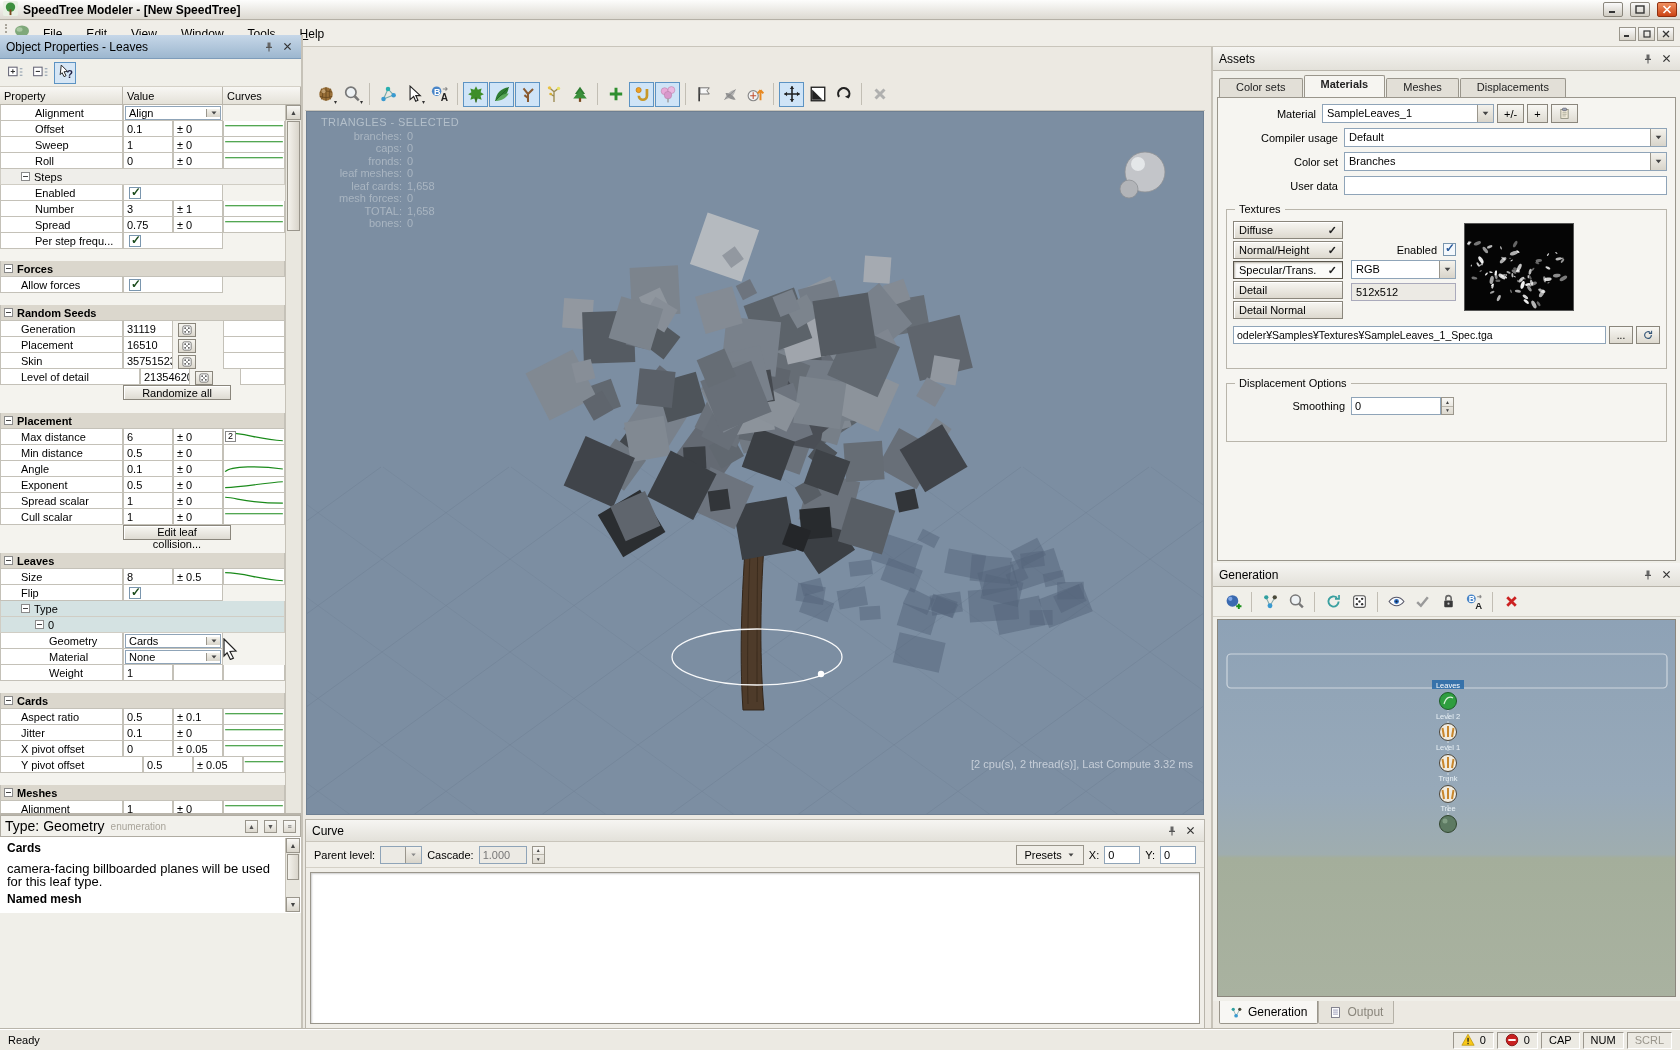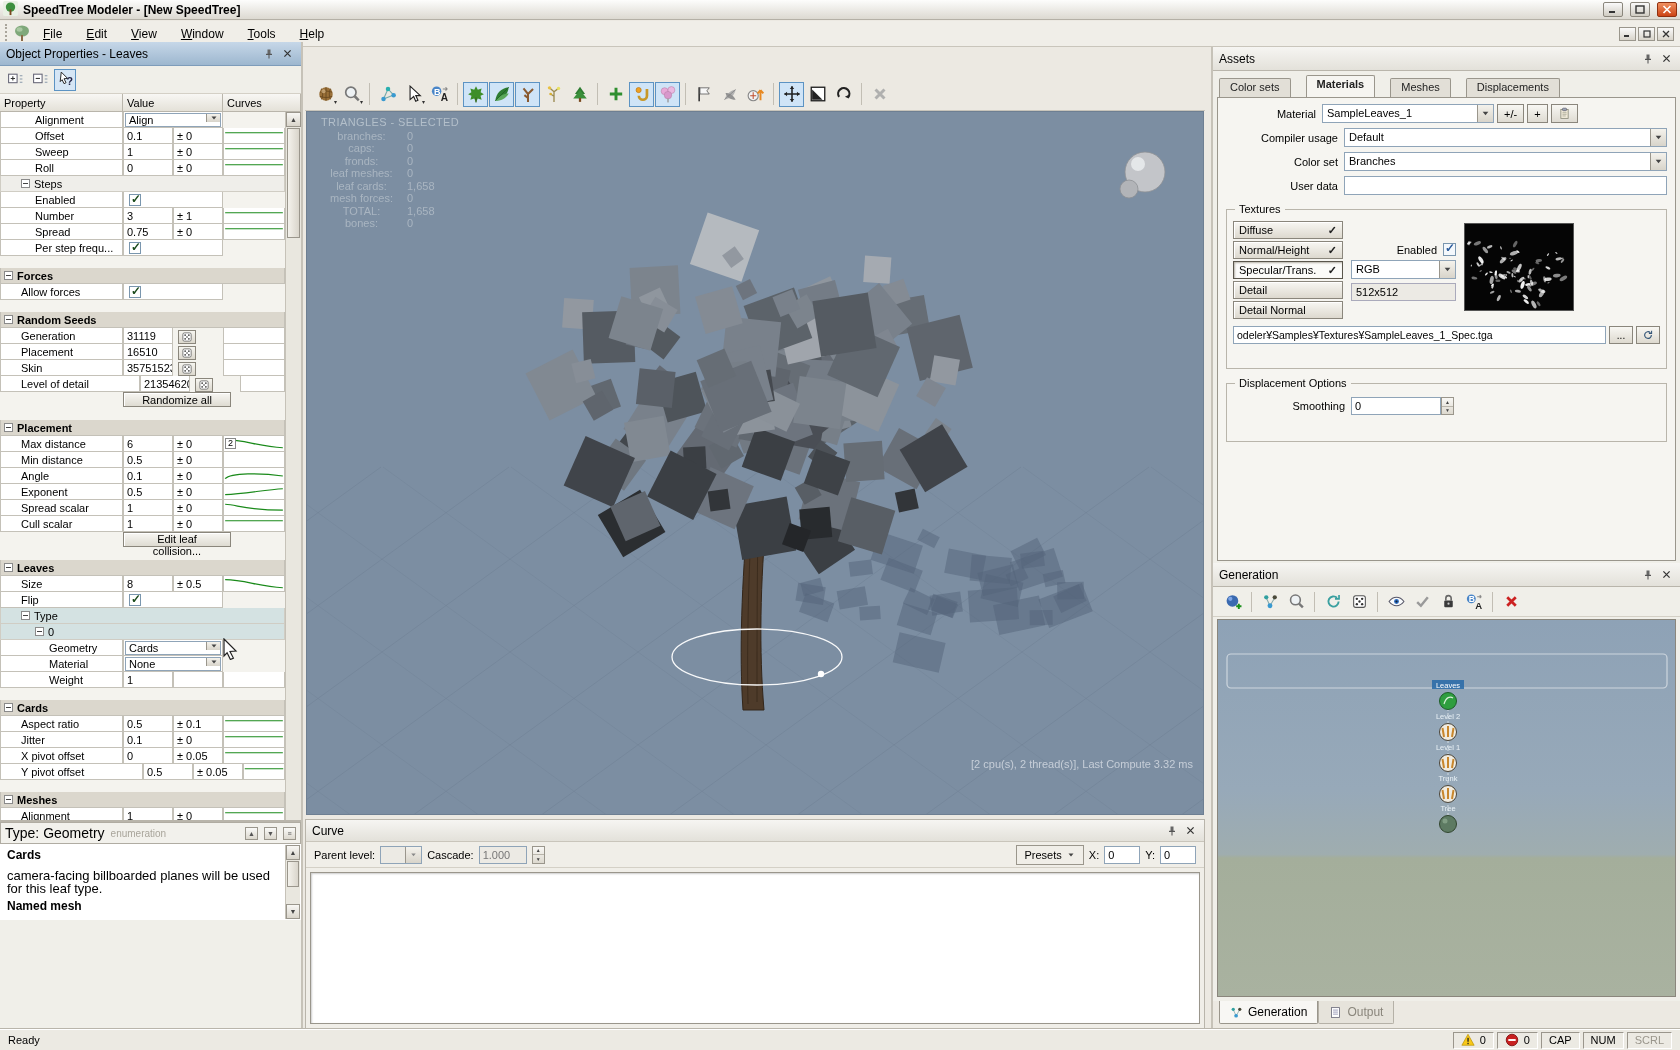--- a/index.html
+++ b/index.html
@@ -20,40 +20,40 @@
   .mdibtn{width:17px;height:14px;border:1px solid #9a968c;background:linear-gradient(#fafafa,#d8d4ca);display:flex;align-items:center;justify-content:center;margin-left:2px;font-size:9px}
 
   
   .phead{height:24px;display:flex;align-items:center;padding:0 6px;font-size:12px;border-bottom:1px solid #b9b5ab}
   .phead.active{background:linear-gradient(#c6d7e8,#9db7cf);border-bottom:1px solid #7e9cba}
   .phead.plain{background:linear-gradient(#f6f5f2,#e3e1da)}
   .phead .ptitle{flex:1}
   .hbtn{width:16px;height:15px;display:flex;align-items:center;justify-content:center;margin-left:2px}
 
   
-  .leftdock{position:absolute;left:0;top:42px;width:303px;bottom:21px;background:#f0efe9;border-right:2px solid #c6c2b8}
+  .leftdock{position:absolute;left:0;top:35px;width:303px;bottom:21px;background:#f0efe9;border-right:2px solid #c6c2b8}
   .lptoolbar{height:28px;display:flex;align-items:center;gap:3px;padding:0 4px;border-bottom:1px solid #d4d0c6}
   .ltbtn{width:22px;height:22px;display:flex;align-items:center;justify-content:center;border:1px solid transparent}
   .ltbtn.checked{border:1px solid #5c93c3;background:#d6e6f5}
   .ptable{position:absolute;left:0;top:52px;right:0;height:826px;background:#f4f3ee;overflow:hidden}
   .phrow{display:flex;height:18px;border-bottom:1px solid #b9b5ab;background:linear-gradient(#f8f7f4,#e4e1d8);font-size:11px}
   .phcell{border-right:1px solid #b9b5ab;display:flex;align-items:center;padding-left:4px}
   .prows{position:absolute;left:0;top:18px;right:16px;bottom:0}
   .prow{position:relative;height:16px;display:flex;align-items:stretch}
   .prow.spacer{height:12px}
   .cell{border:1px solid #c4c1b8;border-top:none;background:#fff;display:flex;align-items:center;padding:0 3px;overflow:hidden;white-space:nowrap}
   .lblcell{font-size:11px}
   .seccell{flex:1;background:#dbd7cd;font-weight:bold;border:1px solid #c4c1b8;border-top:none;display:flex;align-items:center;gap:4px;padding-left:3px}
   .grpcell{flex:1;background:#efeeea;border:1px solid #d0cdc4;border-top:none;display:flex;align-items:center;gap:4px}
   .grpcell.hl{background:#d4e2e2}
   .cbox{width:9px;height:9px;border:1px solid #8a8a8a;background:#fff;position:relative;flex:0 0 auto}
   .cbox:after{content:"";position:absolute;left:1px;right:1px;top:3px;border-top:1px solid #444}
   .chk{width:12px;height:12px;border:1px solid #7a96ae;background:#fff;margin-left:2px;position:relative}
   .chk.on:after{content:"✓";position:absolute;left:1px;top:-3px;font-size:12px;font-weight:bold;color:#1a4a1a}
-  .combo{display:flex;align-items:flex-start;background:#fff;border:1px solid #8fa4b8;height:14px;margin-top:1px}
+  .combo{display:flex;align-items:center;background:#fff;border:1px solid #8fa4b8;height:14px;margin-top:1px}
   .combo .ctext{flex:1;padding:0 3px;font-size:11px;line-height:12px;overflow:hidden;white-space:nowrap}
   .combo .cbtn{width:14px;background:linear-gradient(#f4f2ec,#d8d4ca);border-left:1px solid #9a968c;display:flex;align-items:center;justify-content:center}
   .curvecell{position:relative}
   .curvebadge{position:absolute;left:1px;top:2px;background:#fff;border:1px solid #888;font-size:9px;line-height:9px;padding:0 2px}
   .pbtn{height:15px;margin-top:0;background:linear-gradient(#f8f7f3,#dedbD2);border:1px solid #8a867c;box-shadow:inset 1px 1px 0 #fff;font-size:11px;padding:0 8px}
   .dicebtn{width:18px;height:14px;margin:1px 0 0 2px;background:linear-gradient(#f6f5f0,#dcd8ce);border:1px solid #8a867c;display:flex;align-items:center;justify-content:center}
   .tscroll{position:absolute;right:0;top:18px;width:16px;bottom:0;background:#e9e7df;border-left:1px solid #c6c2b8}
   .sarrow{height:15px;background:linear-gradient(#f8f7f4,#d9d5cb);border:1px solid #9a968c;display:flex;align-items:center;justify-content:center;font-size:7px;color:#444}
   .sthumb{margin:1px;height:110px;background:linear-gradient(90deg,#f4f2ec,#d9d5cb);border:1px solid #9a968c}
   .descpanel{position:absolute;left:0;right:0;bottom:0;height:100px;border-top:2px solid #b9b5ab;background:#fff}
@@ -74,39 +74,39 @@
   .vptoolbar{position:absolute;left:0;top:31px;right:0;height:33px;display:flex;align-items:center;padding:0 8px;gap:1px;border-bottom:1px solid #c9c5bb}
   .vpbtn{width:25px;height:25px;display:flex;align-items:center;justify-content:center;border:1px solid transparent;position:relative}
   .vpbtn.active{background:#cfe4f7;border:1px solid #5c93c3}
   .vpbtn.disabled{opacity:.9}
   .vpbtn .caret{position:absolute;right:0;bottom:1px;font-size:6px;color:#333}
   .vpsep{width:1px;height:22px;background:#c2beb4;margin:0 4px}
   .viewport{position:absolute;left:1px;top:64px;width:898px;height:704px;background:#7c8ea2;overflow:hidden;border:1px solid #6e7f92}
   .stats{position:absolute;left:14px;top:4px;color:#a9b5c1;font-size:11px;line-height:12.5px}
   .stats .stitle{letter-spacing:.4px;margin-bottom:1px;color:#b3bfca}
   .srow{display:flex}
-  .srow .sl{width:86px;text-align:center;padding-right:5px}
+  .srow .sl{width:86px;text-align:right;padding-right:5px}
   .compute{position:absolute;right:10px;bottom:44px;color:#c6ced8;font-size:11px}
   .curvepanel{position:absolute;left:0;top:772px;right:0;bottom:0;background:#f0eee8;border:1px solid #b9b5ab}
   .curvehead{height:22px;background:linear-gradient(#f6f5f2,#e3e1da);display:flex;align-items:center;padding:0 6px;border-bottom:1px solid #c9c5bb;font-size:12px}
   .curvectl{height:26px;display:flex;align-items:center;gap:5px;padding:0 8px;border-bottom:1px solid #d4d0c6}
   .ctlabel{font-size:11px}
   .ctinput{height:18px;border:1px solid #8fa4b8;background:#fff;font-size:11px;padding:0 3px;font-family:"Liberation Sans",sans-serif}
   .ctinput:disabled,.ctinput[readonly].dim{background:#eceae4;color:#777}
   .spin{display:inline-flex;flex-direction:column;width:13px;height:18px;border:1px solid #9a968c;background:linear-gradient(#f8f7f4,#ddd9cf)}
   .spin div{flex:1;display:flex;align-items:center;justify-content:center;font-size:5px;color:#444;border-bottom:1px solid #b9b5ab}
   .spin div:last-child{border-bottom:none}
   .presetbtn{height:20px;padding:0 8px;background:#f0eee8;border:1px solid #9a968c;display:flex;align-items:center;gap:5px;font-size:11px}
   .curvecanvas{position:absolute;left:4px;top:52px;right:4px;bottom:4px;background:#fff;border:1px solid #9a968c;box-shadow:inset 1px 1px 2px #ccc}
 
   
   .rightdock{position:absolute;left:1211px;top:47px;width:469px;bottom:21px;background:#f0efe9;border-left:2px solid #c6c2b8}
   .assets{position:absolute;left:0;top:0;right:0;height:516px}
   .atabs{display:flex;align-items:flex-end;height:23px;padding-left:6px;margin-top:3px}
-  .atab{height:19px;padding:2px 10px 0;border:1px solid #9a968c;border-bottom:none;background:#e2dfd7;font-size:11px;margin-right:15px;border-radius:2px 2px 0 0;color:#222}
+  .atab{height:19px;padding:2px 16px 0;border:1px solid #9a968c;border-bottom:none;background:#e2dfd7;font-size:11px;margin-right:1px;border-radius:2px 2px 0 0;color:#222}
   .atab.on{background:#f6f5f1;height:22px;font-weight:bold;position:relative;z-index:2}
   .apage{position:absolute;left:4px;right:4px;top:50px;bottom:2px;border:1px solid #9a968c;background:#f6f5f1;padding:6px 8px}
   .frow{display:flex;align-items:center;margin-bottom:5px}
   .flabel{width:118px;text-align:right;padding-right:6px;font-size:11px}
   .acombo{display:flex;height:19px;border:1px solid #8fa4b8;background:#fff;flex:1}
   .acombo .ctext{flex:1;padding:2px 4px;font-size:11px;overflow:hidden;white-space:nowrap}
   .acombo .cbtn{width:16px;background:linear-gradient(#f4f2ec,#d8d4ca);border-left:1px solid #9a968c;display:flex;align-items:center;justify-content:center}
   .abtn{height:19px;padding:0 6px;margin-left:3px;background:linear-gradient(#f8f7f3,#dedbD2);border:1px solid #8a867c;font-size:11px;display:flex;align-items:center}
   .fset{border:1px solid #b9b5ab;margin:8px 0 0;padding:6px 6px 24px;position:relative}
   .fset legend{font-size:11px;padding:0 4px;margin-left:2px}

